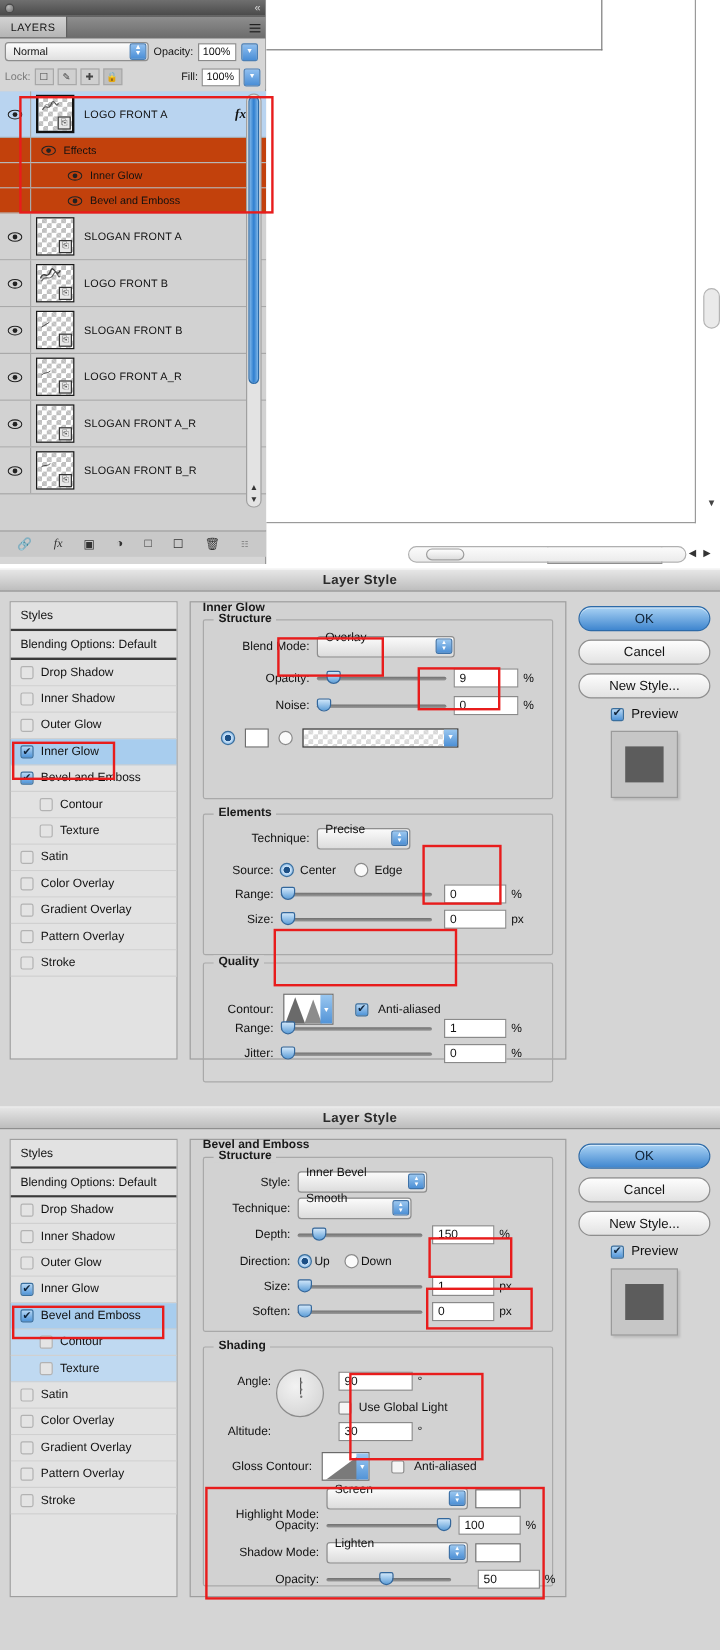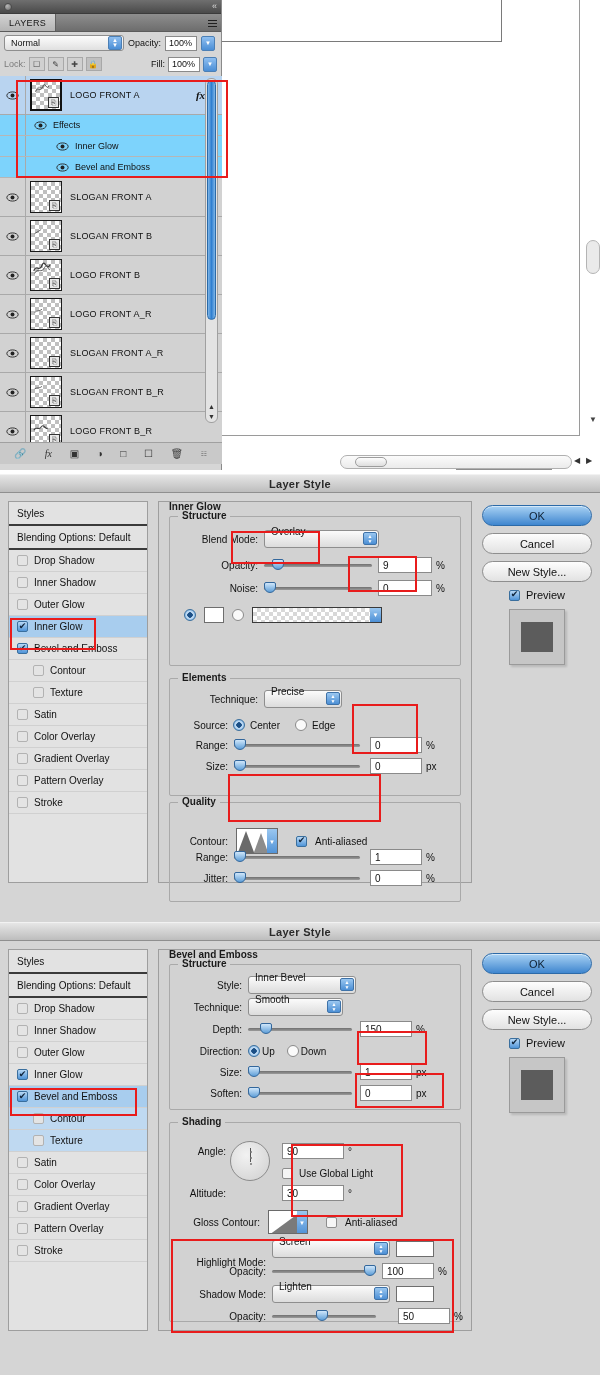--- a/index.html
+++ b/index.html
@@ -156,21 +156,21 @@
     margin-left: 8px; font-size: 9px; color: #101010; letter-spacing: .2px;
     flex: 1;
   }
   .fx-mark { font-size: 11px; font-style: italic; font-family: "Liberation Serif", serif;
     color: #111; margin-right: 4px; font-weight: bold;}
   .tri-up { font-size: 7px; color: #333; margin-right: 6px; }
 
   .effect-row {
     height: 21px; display: flex; align-items: center;
     border-bottom: 1px solid #b6b6b6;
-    background: #7dd3fc;
+    background: #c2410c;
     font-size: 9px; color: #111;
   }
   .effect-row .eye-cell { width: 26px; border-right: 1px solid #a9a9a9; height: 100%; }
   .effect-row .indent1 { padding-left: 8px; display: flex; align-items: center; gap: 6px;}
   .effect-row .indent2 { padding-left: 30px; display: flex; align-items: center; gap: 6px;}
 
   
   #layers-scrollbar {
     position: absolute; right: 3px; top: 78px; width: 13px; height: 345px;
     background: #e3e3e3; border: 1px solid #a0a0a0; border-radius: 6px;
@@ -537,42 +537,42 @@
 
     <div class="layer-row">
       <div class="eye-cell">
         <svg class="eye" viewBox="0 0 14 10">
             <ellipse cx="7" cy="5" rx="6.3" ry="4" fill="none" stroke="#222" stroke-width="1"></ellipse>
             <circle cx="7" cy="5" r="2.2" fill="#222"></circle>
           </svg>
       </div>
       <div class="thumb">
         <svg class="scrib" viewBox="0 0 22 18">
-          <path d="M2 13 L10 8" fill="none" stroke="#333" stroke-width="1"></path>
+          <path d="M1 11 C4 2,8 13,11 4 S17 12,21 3" fill="none" stroke="#222" stroke-width="1.5"></path>
+          <path d="M2 14 C6 6,10 15,14 7 S19 14,21 8" fill="none" stroke="#444" stroke-width="1.2"></path>
         </svg>
         <div class="masklink">⎘</div>
       </div>
-      <span class="layer-name">SLOGAN FRONT B</span>
+      <span class="layer-name">LOGO FRONT B</span>
     </div>
 
     <div class="layer-row">
       <div class="eye-cell">
         <svg class="eye" viewBox="0 0 14 10">
             <ellipse cx="7" cy="5" rx="6.3" ry="4" fill="none" stroke="#222" stroke-width="1"></ellipse>
             <circle cx="7" cy="5" r="2.2" fill="#222"></circle>
           </svg>
       </div>
       <div class="thumb">
         <svg class="scrib" viewBox="0 0 22 18">
-          <path d="M1 11 C4 2,8 13,11 4 S17 12,21 3" fill="none" stroke="#222" stroke-width="1.5"></path>
-          <path d="M2 14 C6 6,10 15,14 7 S19 14,21 8" fill="none" stroke="#444" stroke-width="1.2"></path>
+          <path d="M2 13 L10 8" fill="none" stroke="#333" stroke-width="1"></path>
         </svg>
         <div class="masklink">⎘</div>
       </div>
-      <span class="layer-name">LOGO FRONT B</span>
+      <span class="layer-name">SLOGAN FRONT B</span>
     </div>
 
     <div class="layer-row">
       <div class="eye-cell">
         <svg class="eye" viewBox="0 0 14 10">
             <ellipse cx="7" cy="5" rx="6.3" ry="4" fill="none" stroke="#222" stroke-width="1"></ellipse>
             <circle cx="7" cy="5" r="2.2" fill="#222"></circle>
           </svg>
       </div>
       <div class="thumb">
@@ -606,35 +606,20 @@
       </div>
       <div class="thumb">
         <svg class="scrib" viewBox="0 0 22 18">
           <path d="M2 12 C5 10,8 12,11 9" fill="none" stroke="#333" stroke-width="1"></path>
         </svg>
         <div class="masklink">⎘</div>
       </div>
       <span class="layer-name">SLOGAN FRONT B_R</span>
     </div>
 
-    <div class="layer-row">
-      <div class="eye-cell">
-        <svg class="eye" viewBox="0 0 14 10">
-            <ellipse cx="7" cy="5" rx="6.3" ry="4" fill="none" stroke="#222" stroke-width="1"></ellipse>
-            <circle cx="7" cy="5" r="2.2" fill="#222"></circle>
-          </svg>
-      </div>
-      <div class="thumb">
-        <svg class="scrib" viewBox="0 0 22 18">
-          <path d="M1 15 C4 9,7 16,10 11 S15 15,18 12" fill="none" stroke="#222" stroke-width="1.4"></path>
-        </svg>
-        <div class="masklink">⎘</div>
-      </div>
-      <span class="layer-name">LOGO FRONT B_R</span>
-    </div>
   </div>
 
   <div id="layers-scrollbar">
     <div class="thumbbar"></div>
     <div class="arrow" style="bottom:11px;">▲</div>
     <div class="arrow" style="bottom:1px;">▼</div>
   </div>
 
   <div class="lp-bottom">
     <span class="ico">🔗</span>

